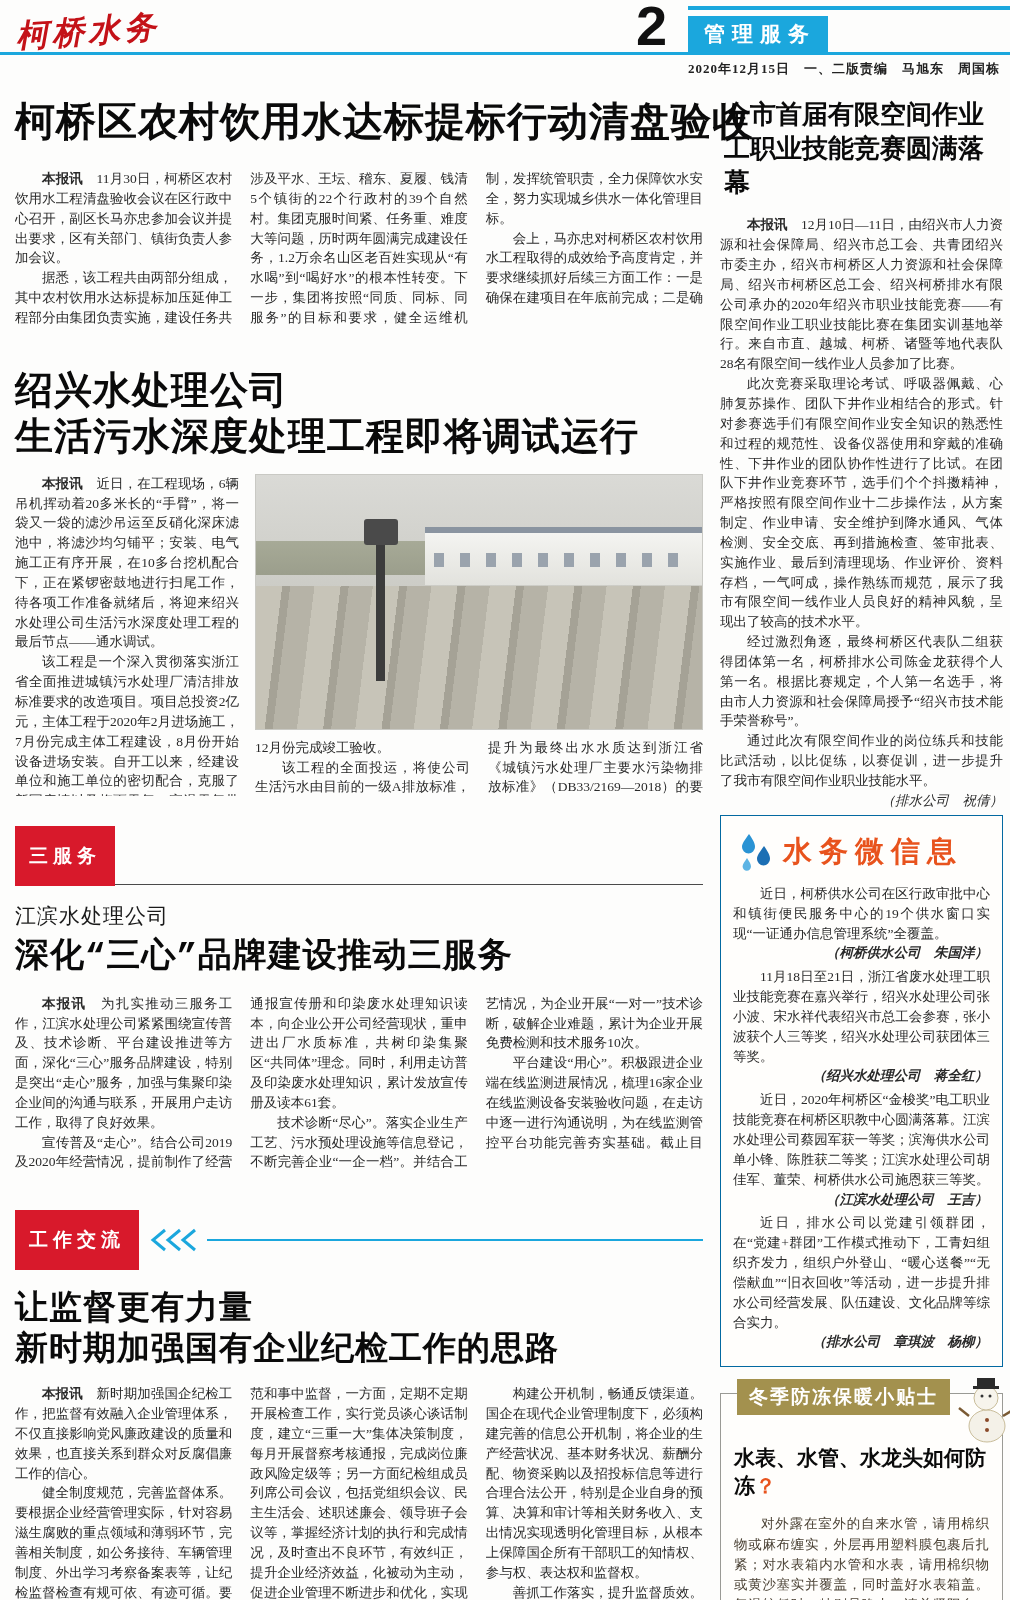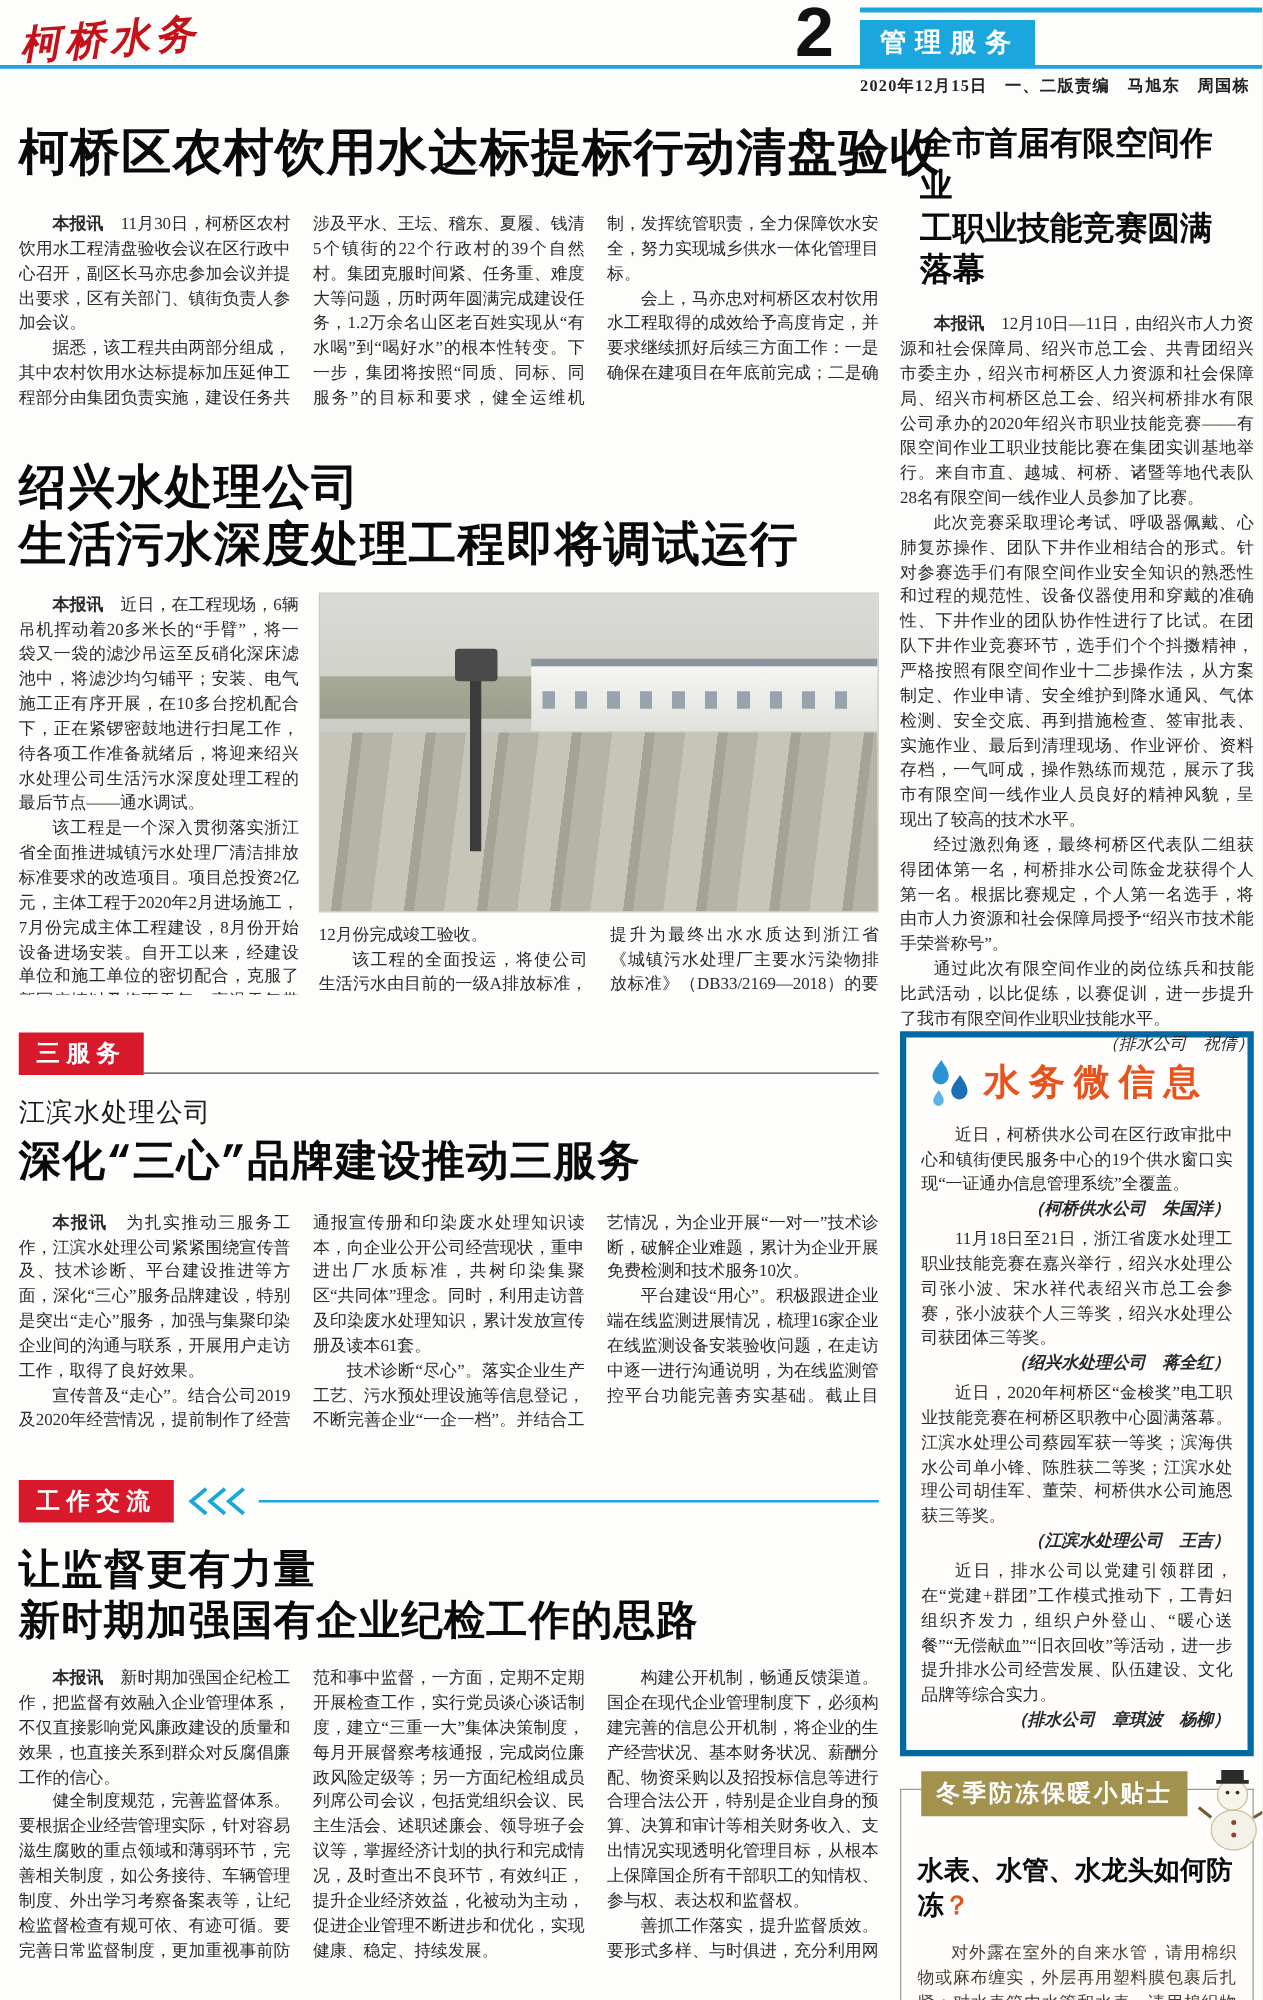--- a/index.html
+++ b/index.html
@@ -42,39 +42,39 @@
         background:repeating-linear-gradient(90deg,#9aa3ad 0 10px,transparent 10px 26px);}
   .ph-beds{position:absolute;left:0;bottom:0;width:100%;height:56%;
         background:repeating-linear-gradient(97deg,#c7c4b8 0 26px,#a5a296 26px 34px,#b6b3a7 34px 58px);}
   .ph-edge{position:absolute;left:0;bottom:52%;width:100%;height:10px;background:#d9d8d2;}
   .ph-pole{position:absolute;left:27%;top:56px;width:9px;height:150px;background:#3c3c3c;}
   .ph-cam{position:absolute;left:24.2%;top:44px;width:34px;height:26px;background:#4a4a4a;border-radius:3px;}
   .b-under{column-count:2;column-gap:18px;column-fill:auto;height:62px;margin-top:8px;overflow:hidden;}
   
   .label-row{display:flex;align-items:center;margin-top:26px;}
   .label-red{background:#d8192b;color:#fff;font-family:"Liberation Sans",sans-serif;
-             font-weight:bold;font-size:19px;letter-spacing:5px;padding:4px 14px;}
+             font-weight:bold;font-size:19px;letter-spacing:5px;padding:17px 14px;}
   .label-line{flex:1;height:0;border-bottom:1px solid #4a4a4a;align-self:flex-end;margin-bottom:1px;}
   .chevrons{margin:0 6px 0 10px;display:flex;}
   .cyan-line{flex:1;height:0;border-bottom:2px solid #1ba7dd;}
   
   .kicker{margin:16px 0 2px;font-size:21px;color:#1a1a1a;letter-spacing:1px;}
   .hl-c{margin:0 0 16px;font-family:Liberation Mono, monospace;font-weight:900;font-size:34px;color:#0a0a0a;letter-spacing:1px;}
   .c-body{height:190px;}
   
   .hl-d{margin:16px 0 16px;font-family:"Liberation Sans",sans-serif;font-weight:900;
         font-size:33px;line-height:1.25;color:#0a0a0a;letter-spacing:1px;}
   .d-body{height:252px;}
   
-  .hl-e{margin:0 16px 16px;font-family:"Liberation Sans",sans-serif;font-weight:900;
+  .hl-e{margin:0 4px 16px;font-family:"Liberation Sans",sans-serif;font-weight:900;
         font-size:26px;line-height:1.3;color:#0a0a0a;}
   .e-body p{margin:0;text-indent:2em;}
   .sig-inline{float:right;font-style:italic;font-weight:normal;}
   
-  .wx-box{border:5px solid #0369a1;padding:12px 12px 10px;background:#fffefc;}
+  .wx-box{margin-top:24px;border:1px solid #0369a1;padding:12px 12px 10px;background:#fffefc;}
   .wx-title{display:flex;align-items:center;gap:10px;margin:4px 0 12px 6px;}
   .wx-title-text{color:#e8531d;font-size:29px;font-weight:bold;letter-spacing:7px;
         font-family:"Liberation Serif",serif;}
   .wx-item p{margin:0;text-indent:2em;}
   .wx-sig{text-align:right;font-style:italic;font-weight:bold;margin:0 2px 4px 0;}
   
   .winter-box{position:relative;margin-top:26px;border:1px solid #9a9a95;padding:46px 13px 12px;background:#fffefc;}
   .winter-tab{position:absolute;left:16px;top:-15px;background:#a3914e;color:#fff;
         font-family:"Liberation Sans",sans-serif;font-weight:bold;font-size:19px;
         letter-spacing:2px;padding:5px 12px;}

